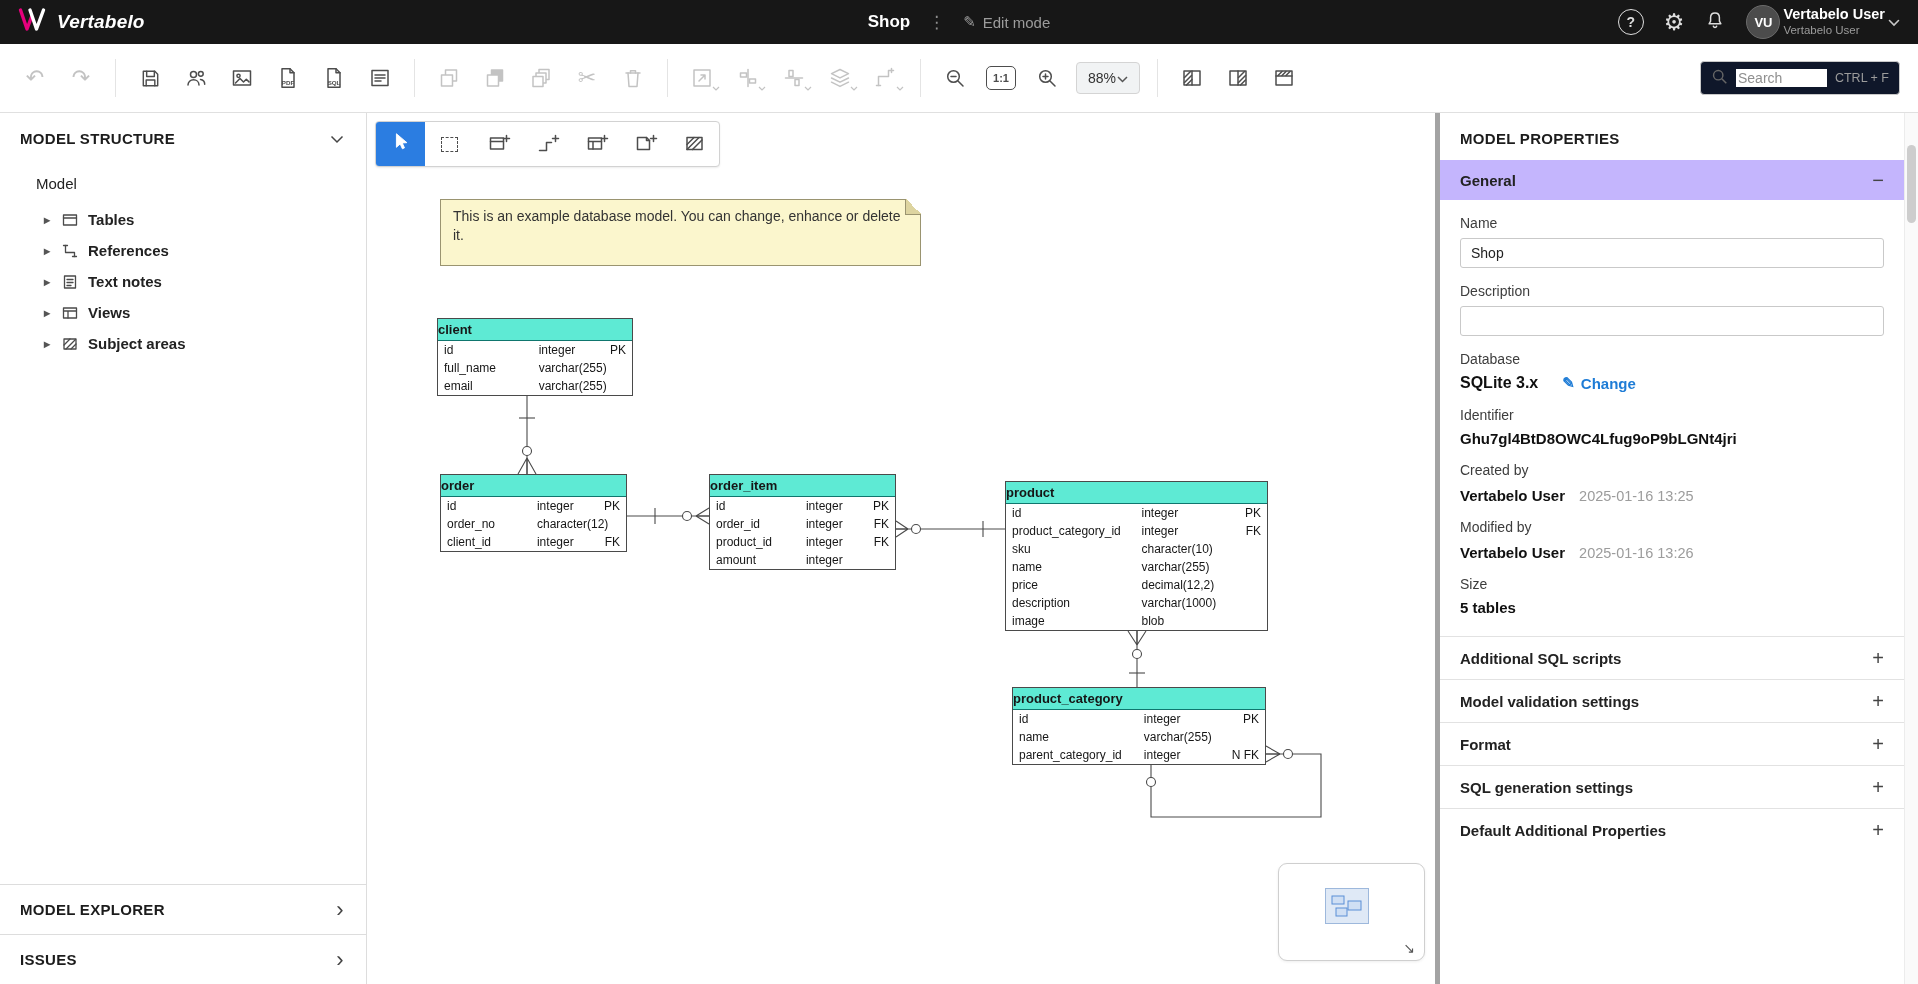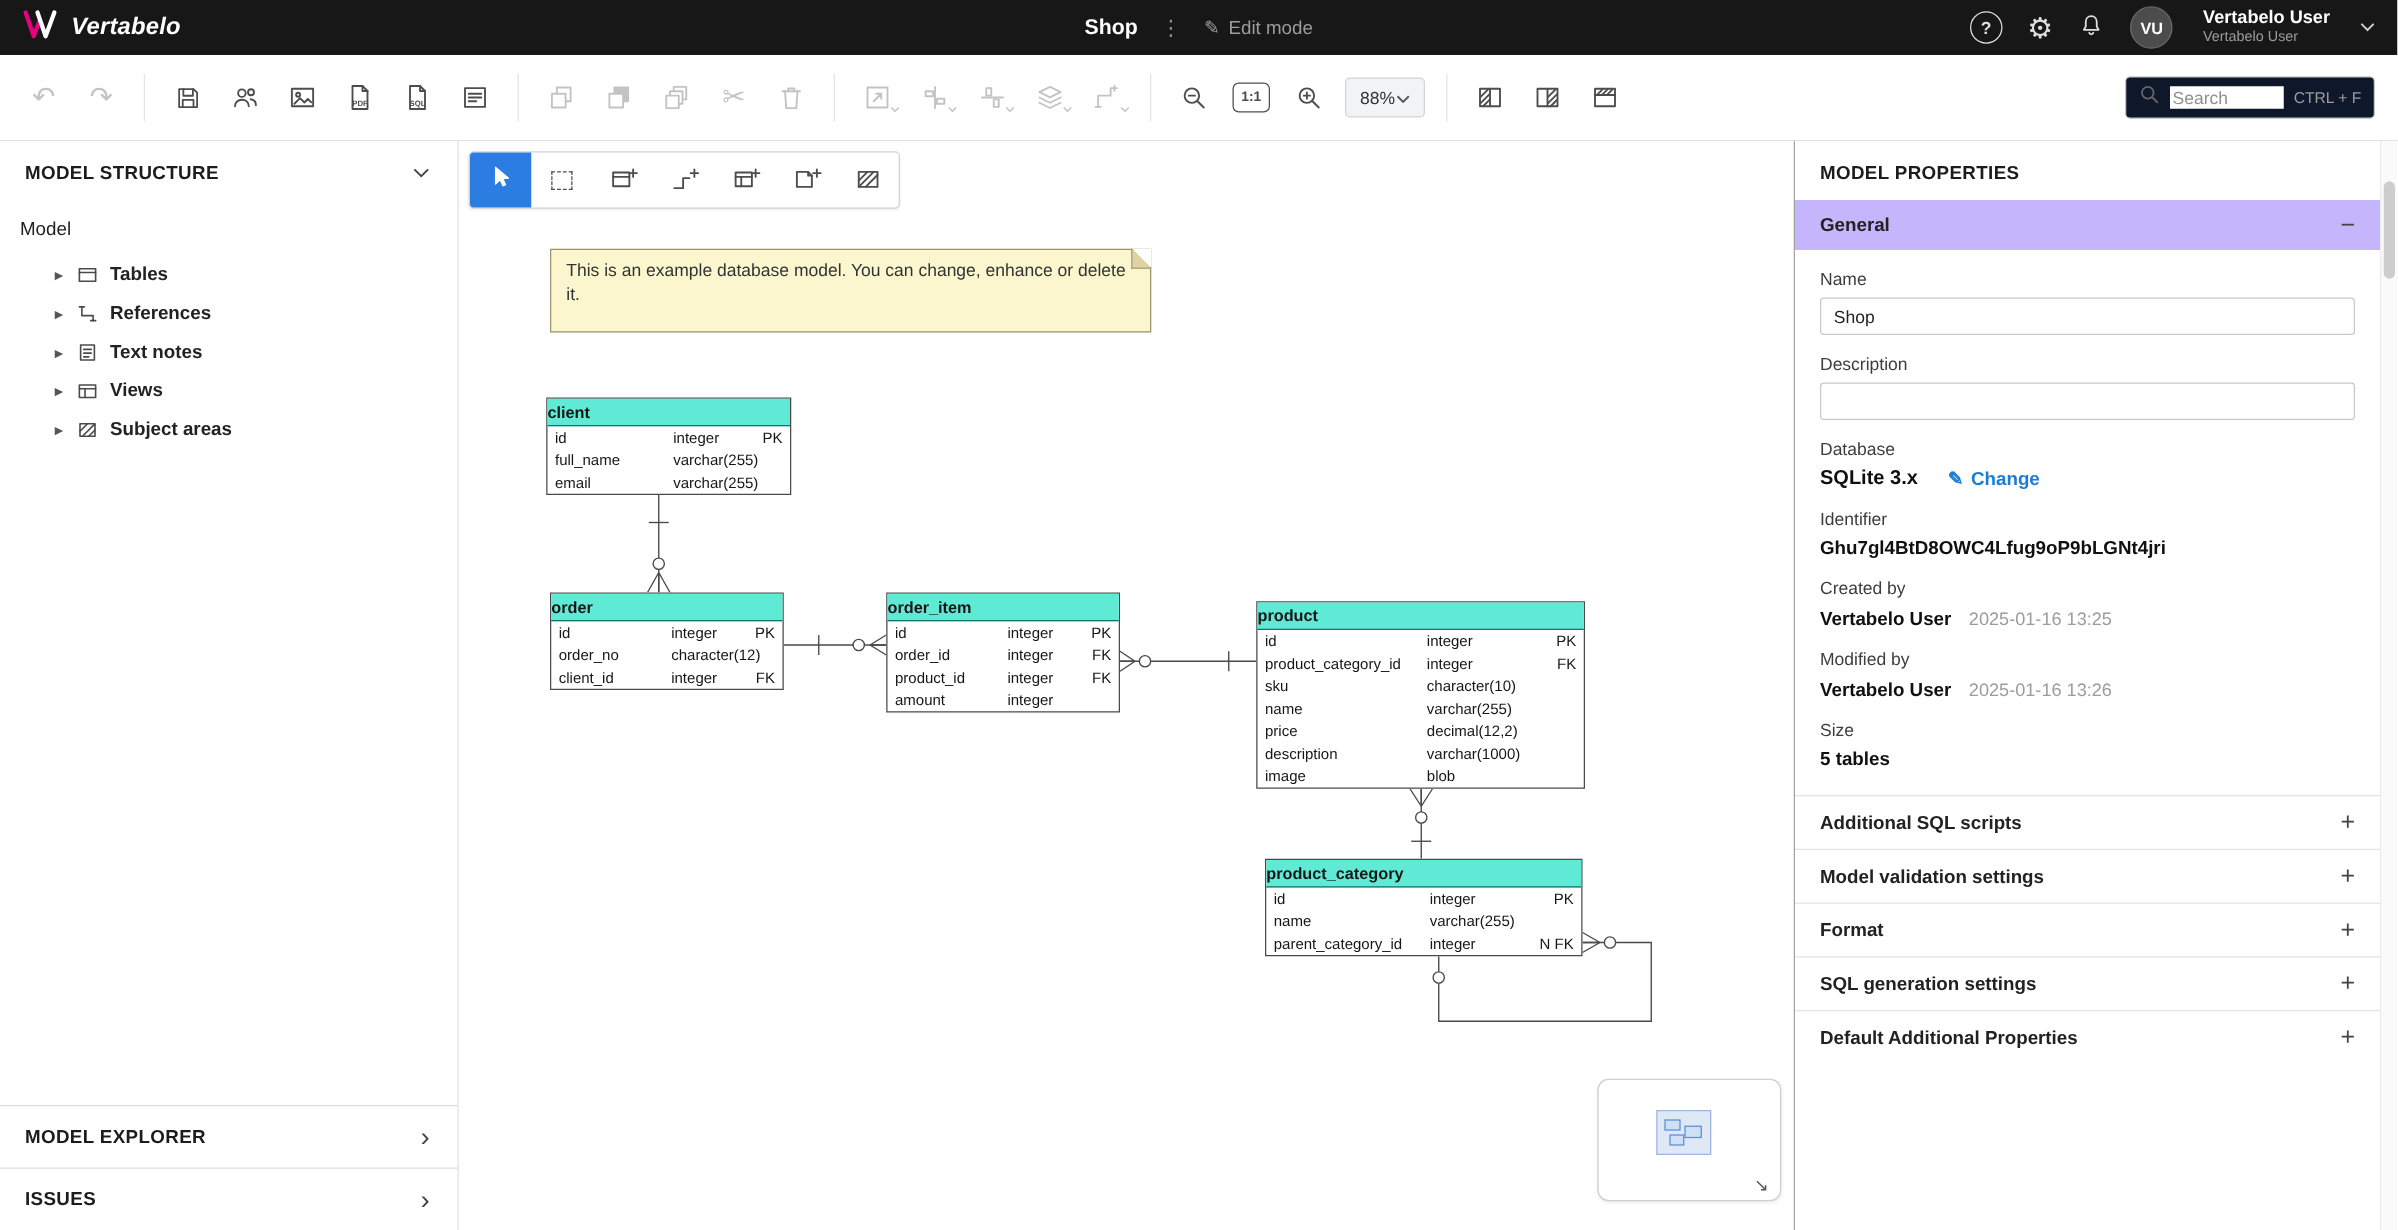--- a/index.html
+++ b/index.html
@@ -21,21 +21,21 @@
   .kebab { color:#8f8f8f; font-size:17px; line-height:1; }
   .mode { display:flex; align-items:center; gap:7px; color:#9c9c9c; font-size:15px; }
   .mode .pencil { font-size:15px; }
   .topright { margin-left:auto; display:flex; align-items:center; gap:20px; }
   .help-circle { width:26px; height:26px; border:1.7px solid #dedede; border-radius:50%; display:flex; align-items:center; justify-content:center; font-size:14px; font-weight:bold; color:#dedede; }
   .gear-glyph { font-size:23px; color:#dedede; line-height:1; }
   .avatar { width:34px; height:34px; border-radius:50%; background:#4c4c4c; border:1px solid #6a6a6a; color:#fff; display:flex; align-items:center; justify-content:center; font-size:13px; font-weight:bold; }
   .userblock { line-height:1.2; }
   .username { font-size:14.5px; font-weight:bold; color:#fff; }
   .usersub { font-size:11.5px; color:#9c9c9c; }
-  .usermenu { display:flex; align-items:center; gap:24px; cursor:pointer;justify-content:flex-end; }
+  .usermenu { display:flex; align-items:center; gap:3px; cursor:pointer;justify-content:flex-end; }
 
   
   .toolbar { height:69px; background:#fff; border-bottom:1px solid #e0e0e0; display:flex; align-items:center; padding:0 14px; gap:4px; }
   .tbtn { width:42px; height:40px; display:flex; align-items:center; justify-content:center; color:#4d4d4d; border-radius:4px; position:relative; cursor:pointer; }
   .tbtn.disabled { color:#c3c3c3; }
   .tbtn .dd { position:absolute; right:3px; bottom:3px; }
   .glyph22 { font-size:22px; line-height:1; }
   .tsep { width:1px; height:38px; background:#e4e4e4; margin:0 9px; flex:0 0 1px; }
   .ratio-btn { width:30px; height:24px; border:1.8px solid currentColor; border-radius:5px; display:flex; align-items:center; justify-content:center; font-size:11px; font-weight:bold; }
   .zoombtn { display:flex; align-items:center; gap:1px; background:#f1f3f4; border:1px solid #d4d4d4; border-radius:4px; padding:7px 11px; font-size:14px; color:#333; margin:0 4px; cursor:pointer; }
@@ -45,21 +45,21 @@
   .searchbox input::placeholder { color:#8f8f8f; }
   .shortcut { color:#9c9c9c; font-size:12.5px; white-space:nowrap; }
 
   
   .content { display:flex; height:871px; }
 
   
   .leftpanel { width:367px; flex:0 0 367px; border-right:1px solid #ddd; display:flex; flex-direction:column; background:#fff; }
   .panelheader { height:50px; display:flex; align-items:center; justify-content:space-between; padding:0 22px 0 20px; font-weight:bold; font-size:15px; color:#1c1c1c; letter-spacing:.3px; flex:0 0 50px; }
   .tree { padding-top:4px; }
-  .rootlabel { padding:8px 0 12px 16px; font-size:15px; color:#222; }
+  .rootlabel { padding:8px 0 12px 36px; font-size:15px; color:#222; }
   .titem { display:flex; align-items:center; gap:10px; padding:7px 0 7px 42px; font-size:15px; font-weight:bold; color:#222; cursor:pointer; }
   .caret { color:#555; font-size:12px; width:10px; text-align:center; }
   .leftspacer { flex:1; }
   .bottomrow { border-top:1px solid #ddd; height:50px; flex:0 0 50px; display:flex; align-items:center; justify-content:space-between; padding:0 22px 0 20px; font-weight:bold; font-size:15px; color:#1c1c1c; cursor:pointer; letter-spacing:.3px; }
   .chev { font-size:22px; color:#444; font-weight:normal; line-height:1; }
 
   
   .canvas { flex:1; position:relative; background:#fff; overflow:hidden; }
   .dtoolbar { position:absolute; left:8px; top:8px; background:#fff; border:1px solid #d2d2d2; border-radius:4px; display:flex; box-shadow:0 1px 2px rgba(0,0,0,.08); z-index:5; }
   .dtbtn { width:49px; height:44px; display:flex; align-items:center; justify-content:center; color:#4d4d4d; cursor:pointer; }
@@ -78,21 +78,21 @@
   .er-row { display:flex; height:18px; line-height:18px; padding:0 6px; }
   .er-row .cn { flex:0 0 52%; overflow:hidden; white-space:nowrap; }
   .er-row .ct { flex:1; white-space:nowrap; }
   .er-row .cf { margin-left:3px; white-space:nowrap; }
 
   .minimap { position:absolute; left:911px; top:750px; width:147px; height:98px; border:1px solid #cfcfcf; border-radius:9px; background:#fff; box-shadow:0 1px 3px rgba(0,0,0,.07); z-index:4; cursor:pointer; }
   .mini-thumb { position:absolute; left:46px; top:24px; width:44px; height:36px; background:#dfe9f6; border:1px solid #9db8dc; display:flex; align-items:center; justify-content:center; }
   .mini-resize { position:absolute; right:9px; bottom:5px; color:#555; font-size:14px; line-height:1; }
 
   
-  .rightpanel { width:483px; flex:0 0 483px; border-left:1px solid #a3a3a3; position:relative; background:#fff; }
+  .rightpanel { width:483px; flex:0 0 483px; border-left:5px solid #a3a3a3; position:relative; background:#fff; }
   .rp-scrollarea { position:absolute; left:0; top:0; bottom:0; right:14px; overflow:hidden; }
   .rp-title { padding:17px 20px 13px; font-weight:bold; font-size:15px; color:#1c1c1c; letter-spacing:.3px; }
   .sec-head { background:#c4b5fd; height:40px; display:flex; align-items:center; justify-content:space-between; padding:0 20px; font-weight:bold; font-size:15px; cursor:pointer; }
   .collapse-glyph { font-size:20px; color:#444; font-weight:normal; }
   .field { padding:15px 20px 0; }
   .flabel { font-size:14px; color:#3d3d3d; margin-bottom:7px; }
   .finput { width:100%; height:30px; border:1px solid #c9c9c9; border-radius:3px; padding:0 10px; font-size:14px; font-family:inherit; color:#222; outline:none; background:#fff; }
   .db-row { display:flex; align-items:center; gap:24px; margin-top:2px; }
   .db-name { font-size:16px; font-weight:bold; color:#101010; }
   .changelink { color:#1e7cd6; font-weight:bold; font-size:15px; display:flex; align-items:center; gap:6px; cursor:pointer; }

